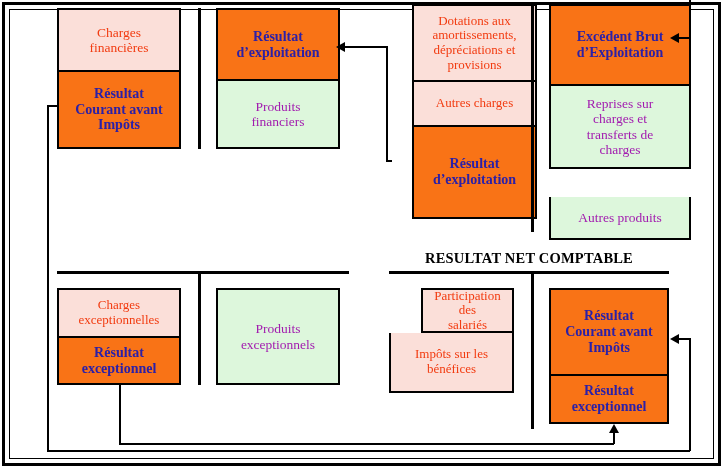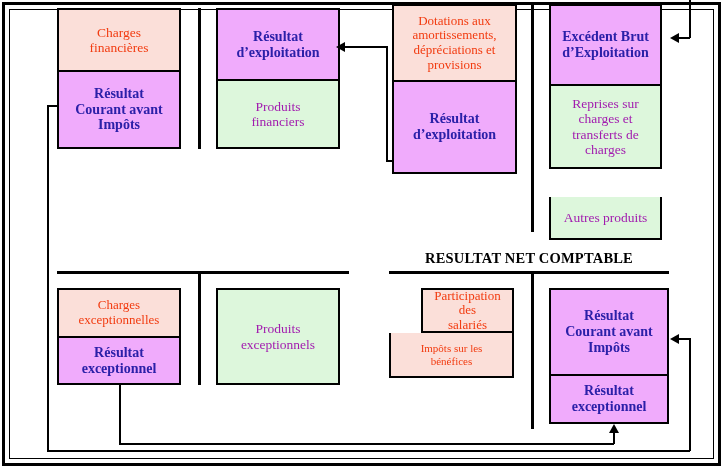--- a/index.html
+++ b/index.html
@@ -27,21 +27,21 @@
     box-sizing:border-box;
     border:2px solid #000;
     display:flex;align-items:center;justify-content:center;
     text-align:center;
     line-height:1.12;
     padding:2px 3px;
   }
   .cell + .cell{border-top:0;}
   .pink{background:#fbdfd9;color:#f23b10;font-weight:400;}
   .green{background:#ddf7dc;color:#a21caf;font-weight:400;}
-  .blue{background:#f0abfc;color:#2b20a8;font-weight:bold;}
+  .blue{background:#f97316;color:#2b20a8;font-weight:bold;}
 
   .vbar{position:absolute;background:#000;width:3px;}
   .sep-title{
     position:absolute;
     font-weight:bold;
     text-align:center;
     color:#000;
     letter-spacing:.2px;
   }
   .hrule{position:absolute;background:#000;height:3px;}
@@ -66,28 +66,29 @@
     <div class="cell blue" style="height:77px;font-size:14px;">Résultat<br>Courant avant<br>Impôts</div>
   </div>
 
   <div class="vbar" style="left:198px;top:8px;height:141px;"></div>
 
   <div class="stack" style="left:216px;top:8px;width:124px;">
     <div class="cell blue" style="height:73px;font-size:14px;">Résultat<br>d’exploitation</div>
     <div class="cell green" style="height:68px;font-size:13.5px;">Produits<br>financiers</div>
   </div>
 
-  <div class="stack" style="left:392px;top:4px;width:125px;">
+  <div class="stack" style="left:412px;top:4px;width:125px;">
     <div class="cell pink" style="height:78px;font-size:13px;">Dotations aux<br>amortissements,<br>dépréciations et<br>provisions</div>
+    <div class="cell pink" style="height:45px;font-size:13px;">Autres charges</div>
     <div class="cell blue" style="height:92px;font-size:14px;">Résultat<br>d’exploitation</div>
   </div>
 
   <div class="vbar" style="left:531px;top:4px;height:228px;"></div>
 
-  <div class="stack" style="left:549px;top:4px;width:113px;">
+  <div class="stack" style="left:549px;top:4px;width:142px;">
     <div class="cell blue" style="height:82px;font-size:14px;">Excédent Brut<br>d’Exploitation</div>
     <div class="cell green" style="height:83px;font-size:13.5px;">Reprises sur<br>charges et<br>transferts de<br>charges</div>
     <div class="cell green" style="height:43px;font-size:13.5px;margin-top:28px;">Autres produits</div>
   </div>
 
   <div class="ln lnv" style="left:386px;top:46px;height:116px;"></div>
   <div class="ln lnh" style="left:386px;top:160px;width:6px;"></div>
   <div class="ln lnh" style="left:344px;top:46px;width:43px;"></div>
   <div class="arrow arrow-left" style="left:336px;top:42px;"></div>
 
@@ -106,21 +107,21 @@
   <div class="stack" style="left:216px;top:288px;width:124px;">
     <div class="cell green" style="height:97px;font-size:13.5px;">Produits<br>exceptionnels</div>
   </div>
 
   <div class="sep-title" style="left:389px;top:250px;width:280px;font-size:14.5px;">RESULTAT NET COMPTABLE</div>
   <div class="hrule" style="left:389px;top:271px;width:280px;"></div>
   <div class="vbar" style="left:531px;top:274px;height:155px;"></div>
 
   <div class="stack" style="left:389px;top:288px;width:125px;">
     <div class="cell pink" style="height:45px;font-size:13px;margin-left:32px;">Participation des<br>salariés</div>
-    <div class="cell pink" style="height:45px;font-size:11px;">Impôts sur les<br>bénéfices</div>
+    <div class="cell pink" style="height:60px;font-size:13px;">Impôts sur les<br>bénéfices</div>
   </div>
 
   <div class="stack" style="left:549px;top:288px;width:120px;">
     <div class="cell blue" style="height:88px;font-size:14px;">Résultat<br>Courant avant<br>Impôts</div>
     <div class="cell blue" style="height:48px;font-size:14px;">Résultat<br>exceptionnel</div>
   </div>
 
   <div class="ln lnh" style="left:47px;top:105px;width:12px;"></div>
   <div class="ln lnv" style="left:47px;top:105px;height:346px;"></div>
   <div class="ln lnh" style="left:47px;top:450px;width:643px;"></div>

